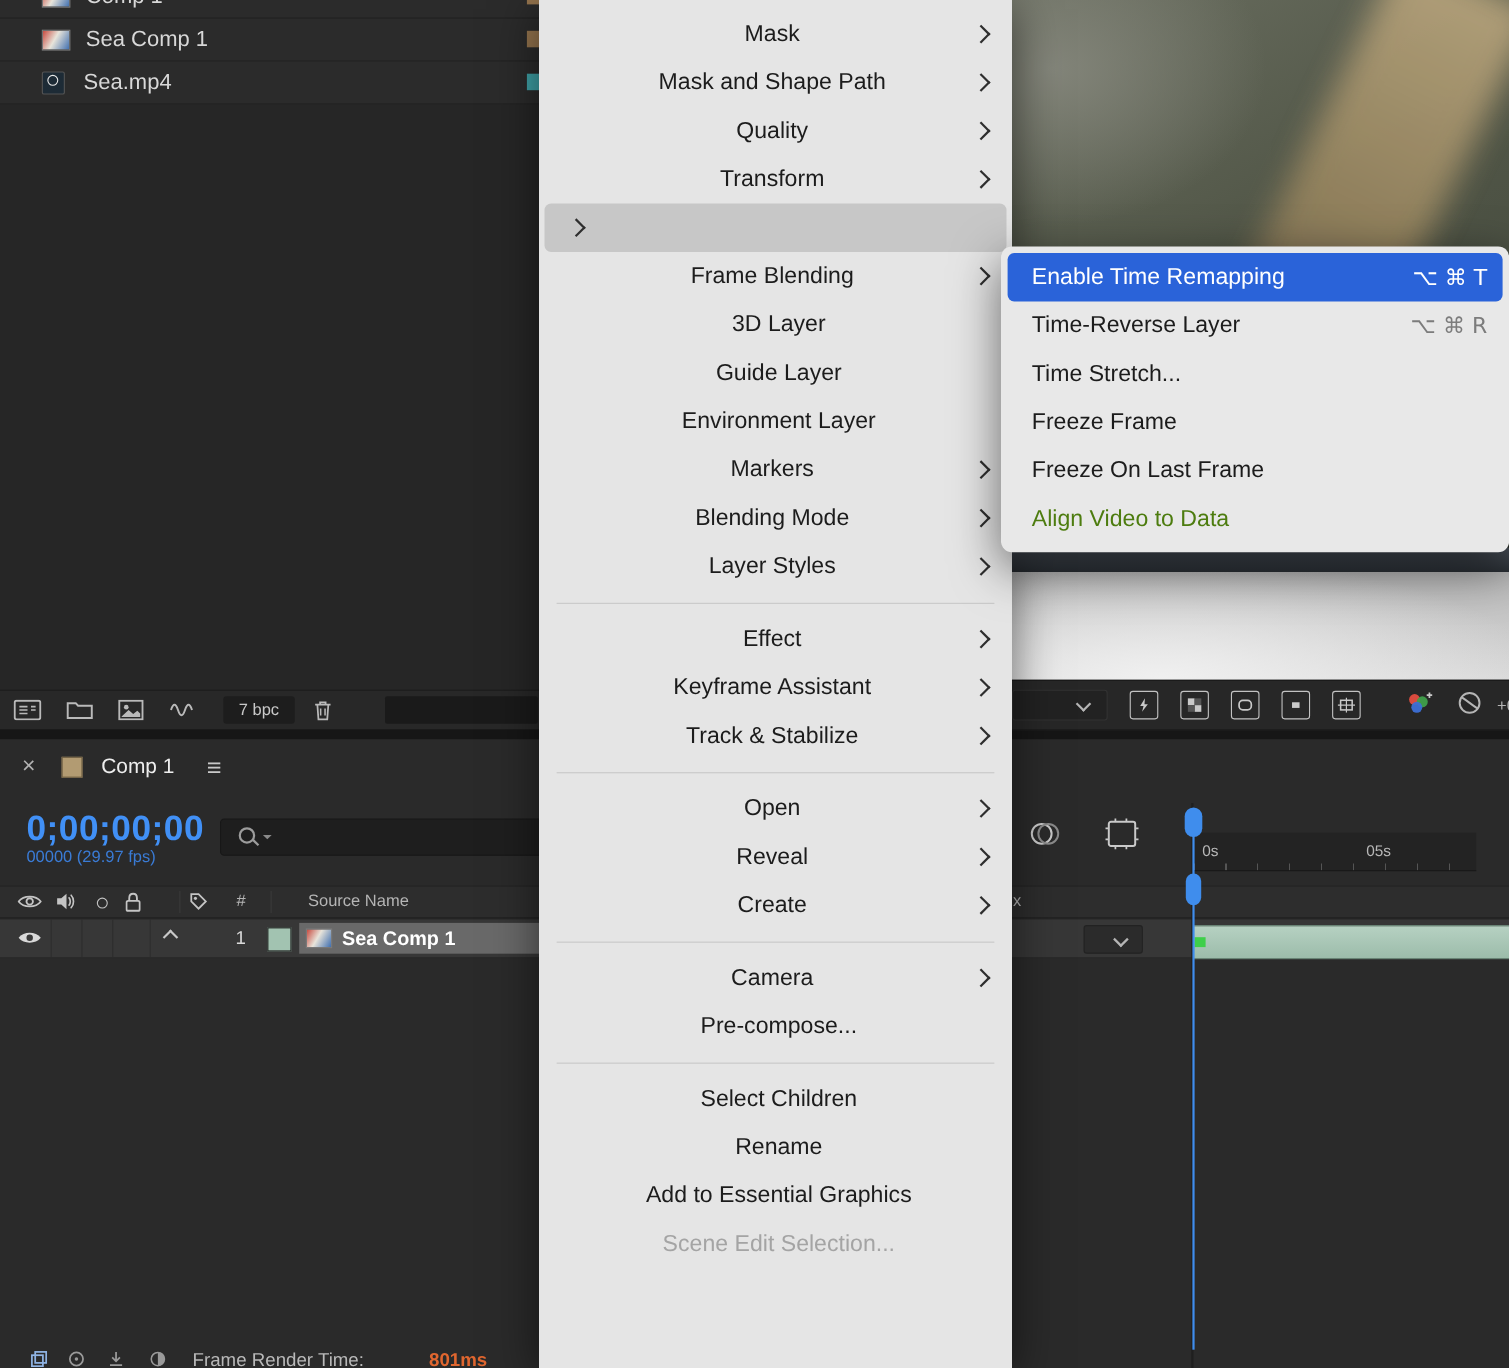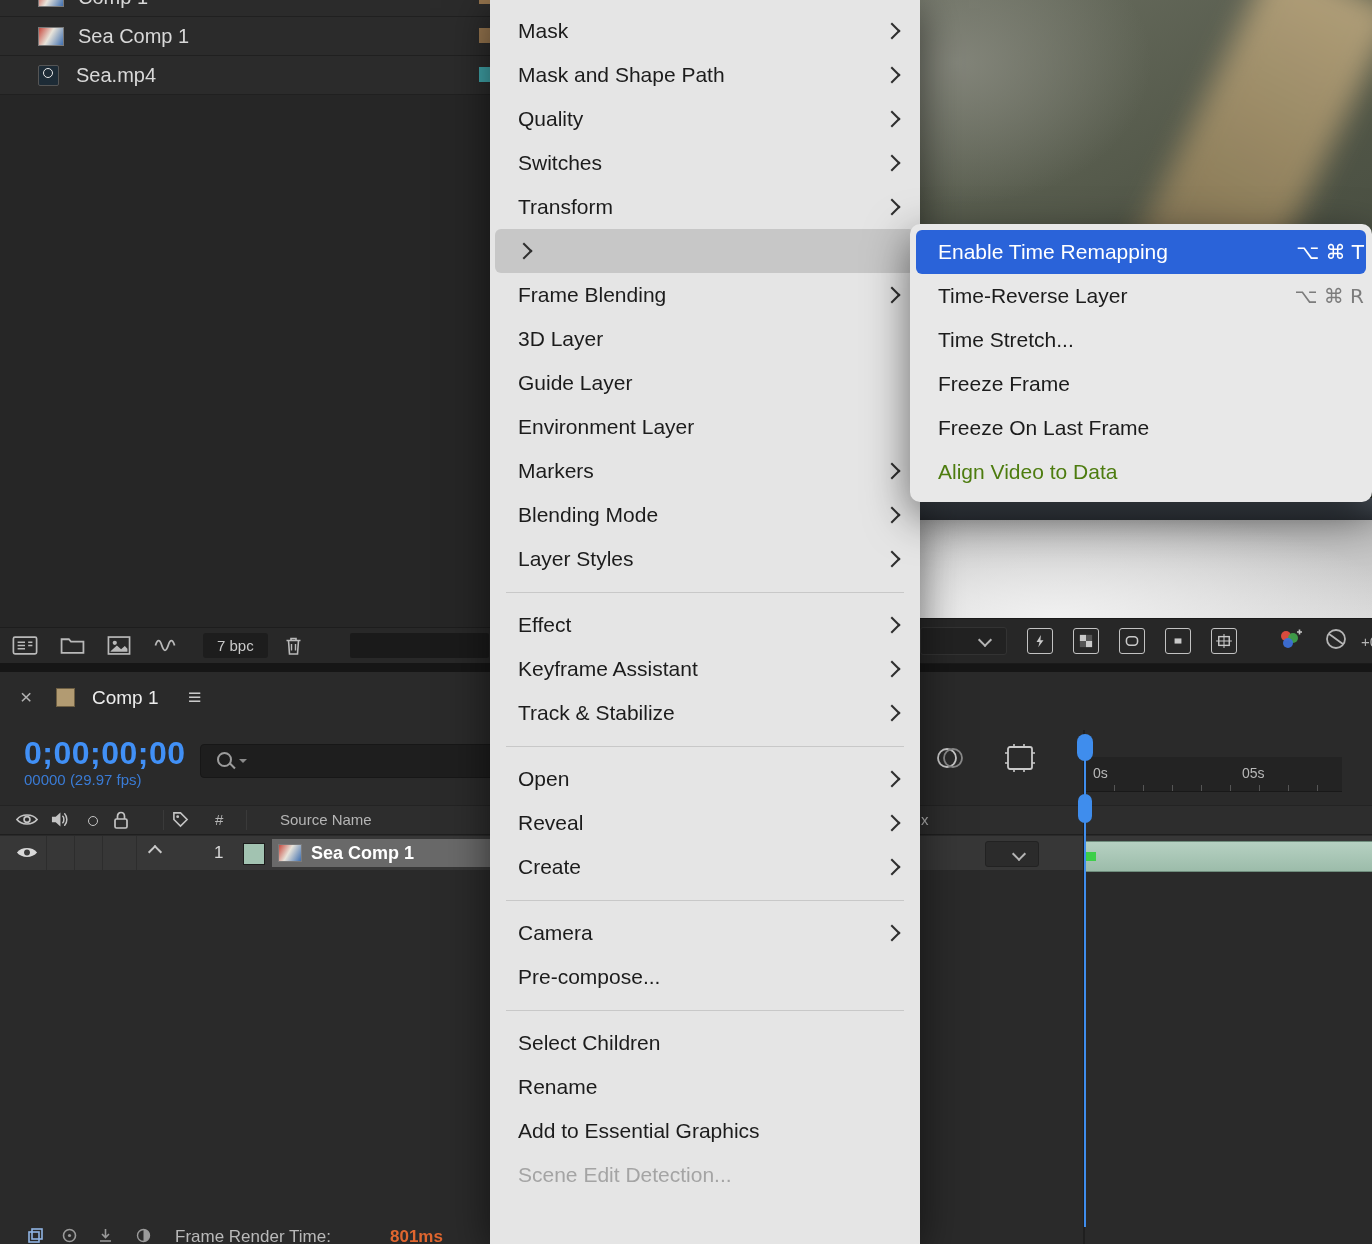--- a/index.html
+++ b/index.html
@@ -99,31 +99,31 @@
 
   .tl-status{position:absolute;left:0;top:554px;width:100%;height:18px;}
   .st-ic{position:absolute;top:2px;}
   .st-label{position:absolute;left:175px;top:1px;color:#b9b9b9;font-size:17px;}
   .st-value{position:absolute;left:390px;top:1px;color:#e0662f;font-size:17px;font-weight:bold;}
 
   
   .menu{position:absolute;left:490px;top:0;width:430px;height:1244px;background:#e5e5e5;
     box-shadow:0 8px 40px rgba(0,0,0,.55);padding-top:9px;z-index:10;box-sizing:border-box;}
   .menu-item{height:44px;display:flex;align-items:center;padding:0 17px 0 23px;margin:0 5px;border-radius:6px;
-    font-size:21px;color:#1c1c1c;}
+    font-size:21px;color:#1c1c1c;text-align:center;}
   .menu-item .lbl{flex:1;}
   .menu-item.hl{background:#c7c7c7;}
   .menu-item.disabled{color:#a4a4a4;}
   .menu-sep{height:22px;display:flex;align-items:center;padding:0 16px;}
   .menu-sep::after{content:"";width:100%;height:1px;background:#c8c8c8;}
 
   
   .submenu{position:absolute;left:910px;top:224px;width:462px;height:278px;background:#e8e8e8;border-radius:10px;
     box-shadow:0 14px 44px rgba(0,0,0,.55);padding-top:6px;z-index:12;box-sizing:border-box;}
-  .smenu-item{height:44px;display:flex;align-items:center;margin:0 6px;padding:0 2px 0 22px;border-radius:6px;
+  .smenu-item{height:44px;display:flex;align-items:center;margin:0 6px;padding:0 14px 0 22px;border-radius:6px;
     font-size:21px;color:#1c1c1c;}
   .smenu-item .lbl{flex:1;}
   .smenu-item.sel{background:#2a63d9;color:#fff;}
   .smenu-item.disabled{color:#4d7c0f;}
   .shortcut{margin-left:auto;color:#7c7c7c;font-size:20px;font-family:"DejaVu Sans","Liberation Sans",sans-serif;}
   .sel .shortcut{color:#fff;}
 </style>
 </head>
 <body>
 
@@ -372,24 +372,20 @@
     </div>
   <div class="menu-item">
       <span class="lbl">Mask and Shape Path</span>
       <i class="chv-r"></i>
     </div>
   <div class="menu-item">
       <span class="lbl">Quality</span>
       <i class="chv-r"></i>
     </div>
   <div class="menu-item">
-      <span class="lbl">Switches</span>
-      <i class="chv-r"></i>
-    </div>
-  <div class="menu-item">
       <span class="lbl">Transform</span>
       <i class="chv-r"></i>
     </div>
   <div class="menu-item hl">
       <i class="chv-r"></i>
     </div>
   <div class="menu-item">
       <span class="lbl">Frame Blending</span>
       <i class="chv-r"></i>
     </div>
@@ -452,21 +448,21 @@
   <div class="menu-item">
       <span class="lbl">Select Children</span>
     </div>
   <div class="menu-item">
       <span class="lbl">Rename</span>
     </div>
   <div class="menu-item">
       <span class="lbl">Add to Essential Graphics</span>
     </div>
   <div class="menu-item disabled">
-      <span class="lbl">Scene Edit Detection...</span>
+      <span class="lbl">Scene Edit Selection...</span>
     </div>
 </div>
 
 <div class="submenu">
   <div class="smenu-item sel">
     <span class="lbl">Enable Time Remapping</span>
     <span class="shortcut">⌥ ⌘ T</span>
   </div>
   <div class="smenu-item">
     <span class="lbl">Time-Reverse Layer</span>

